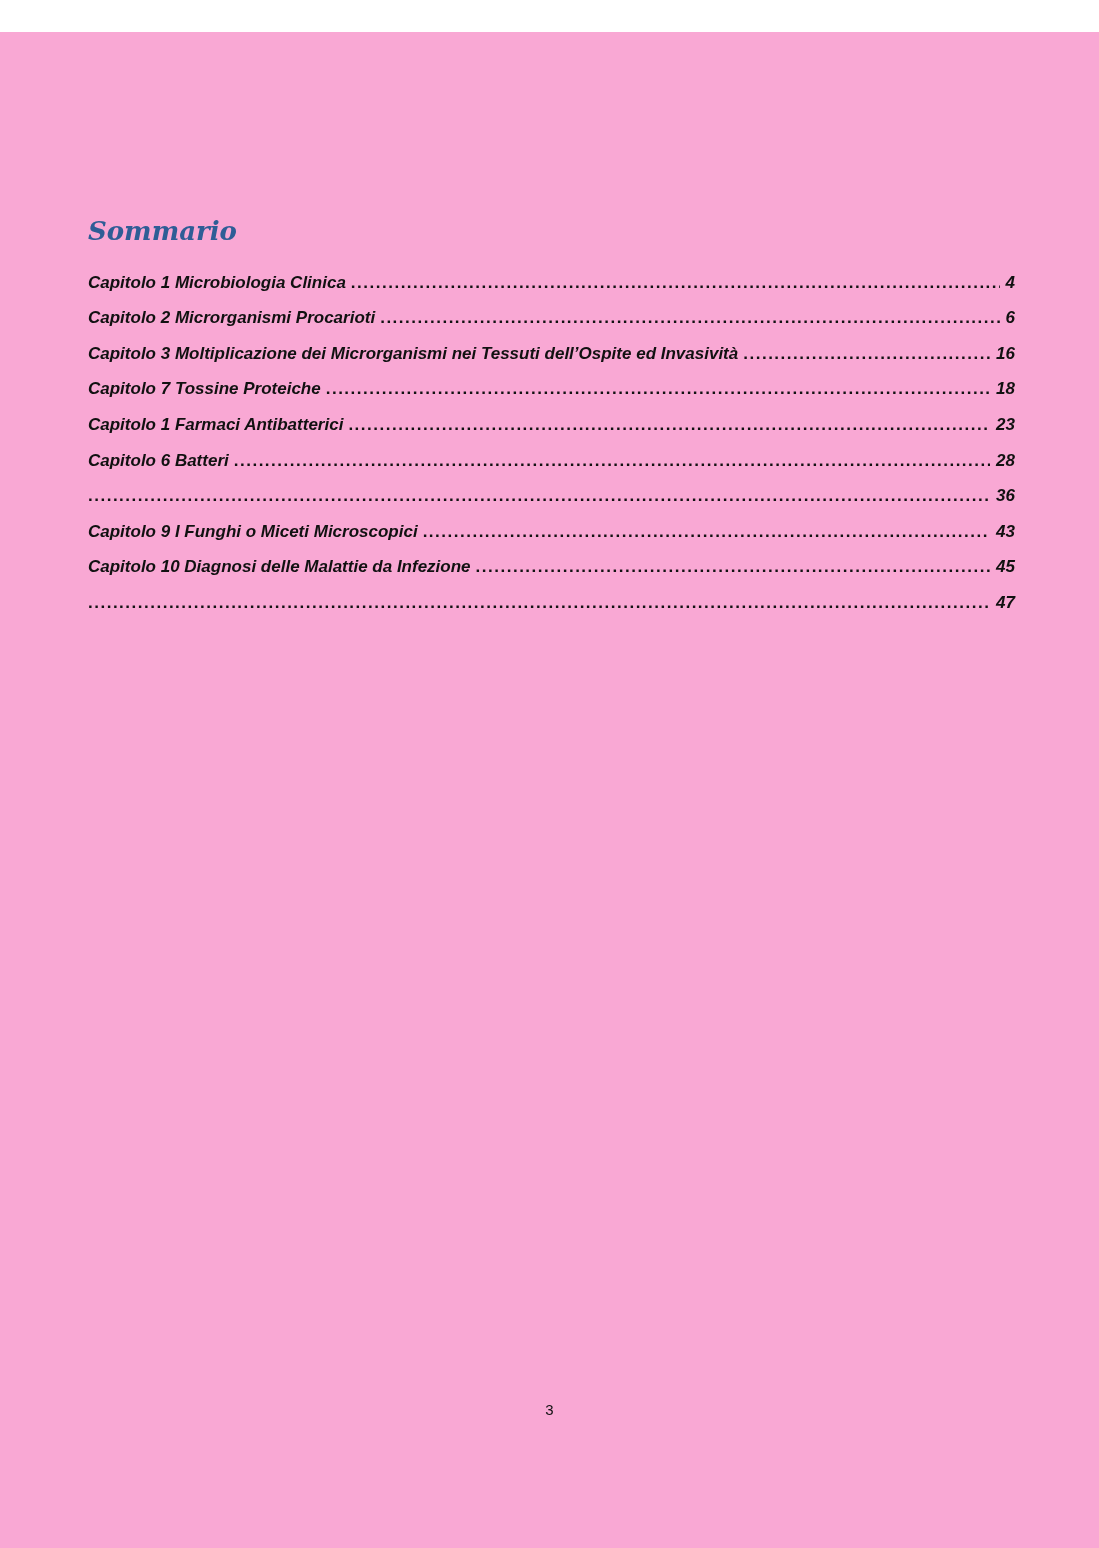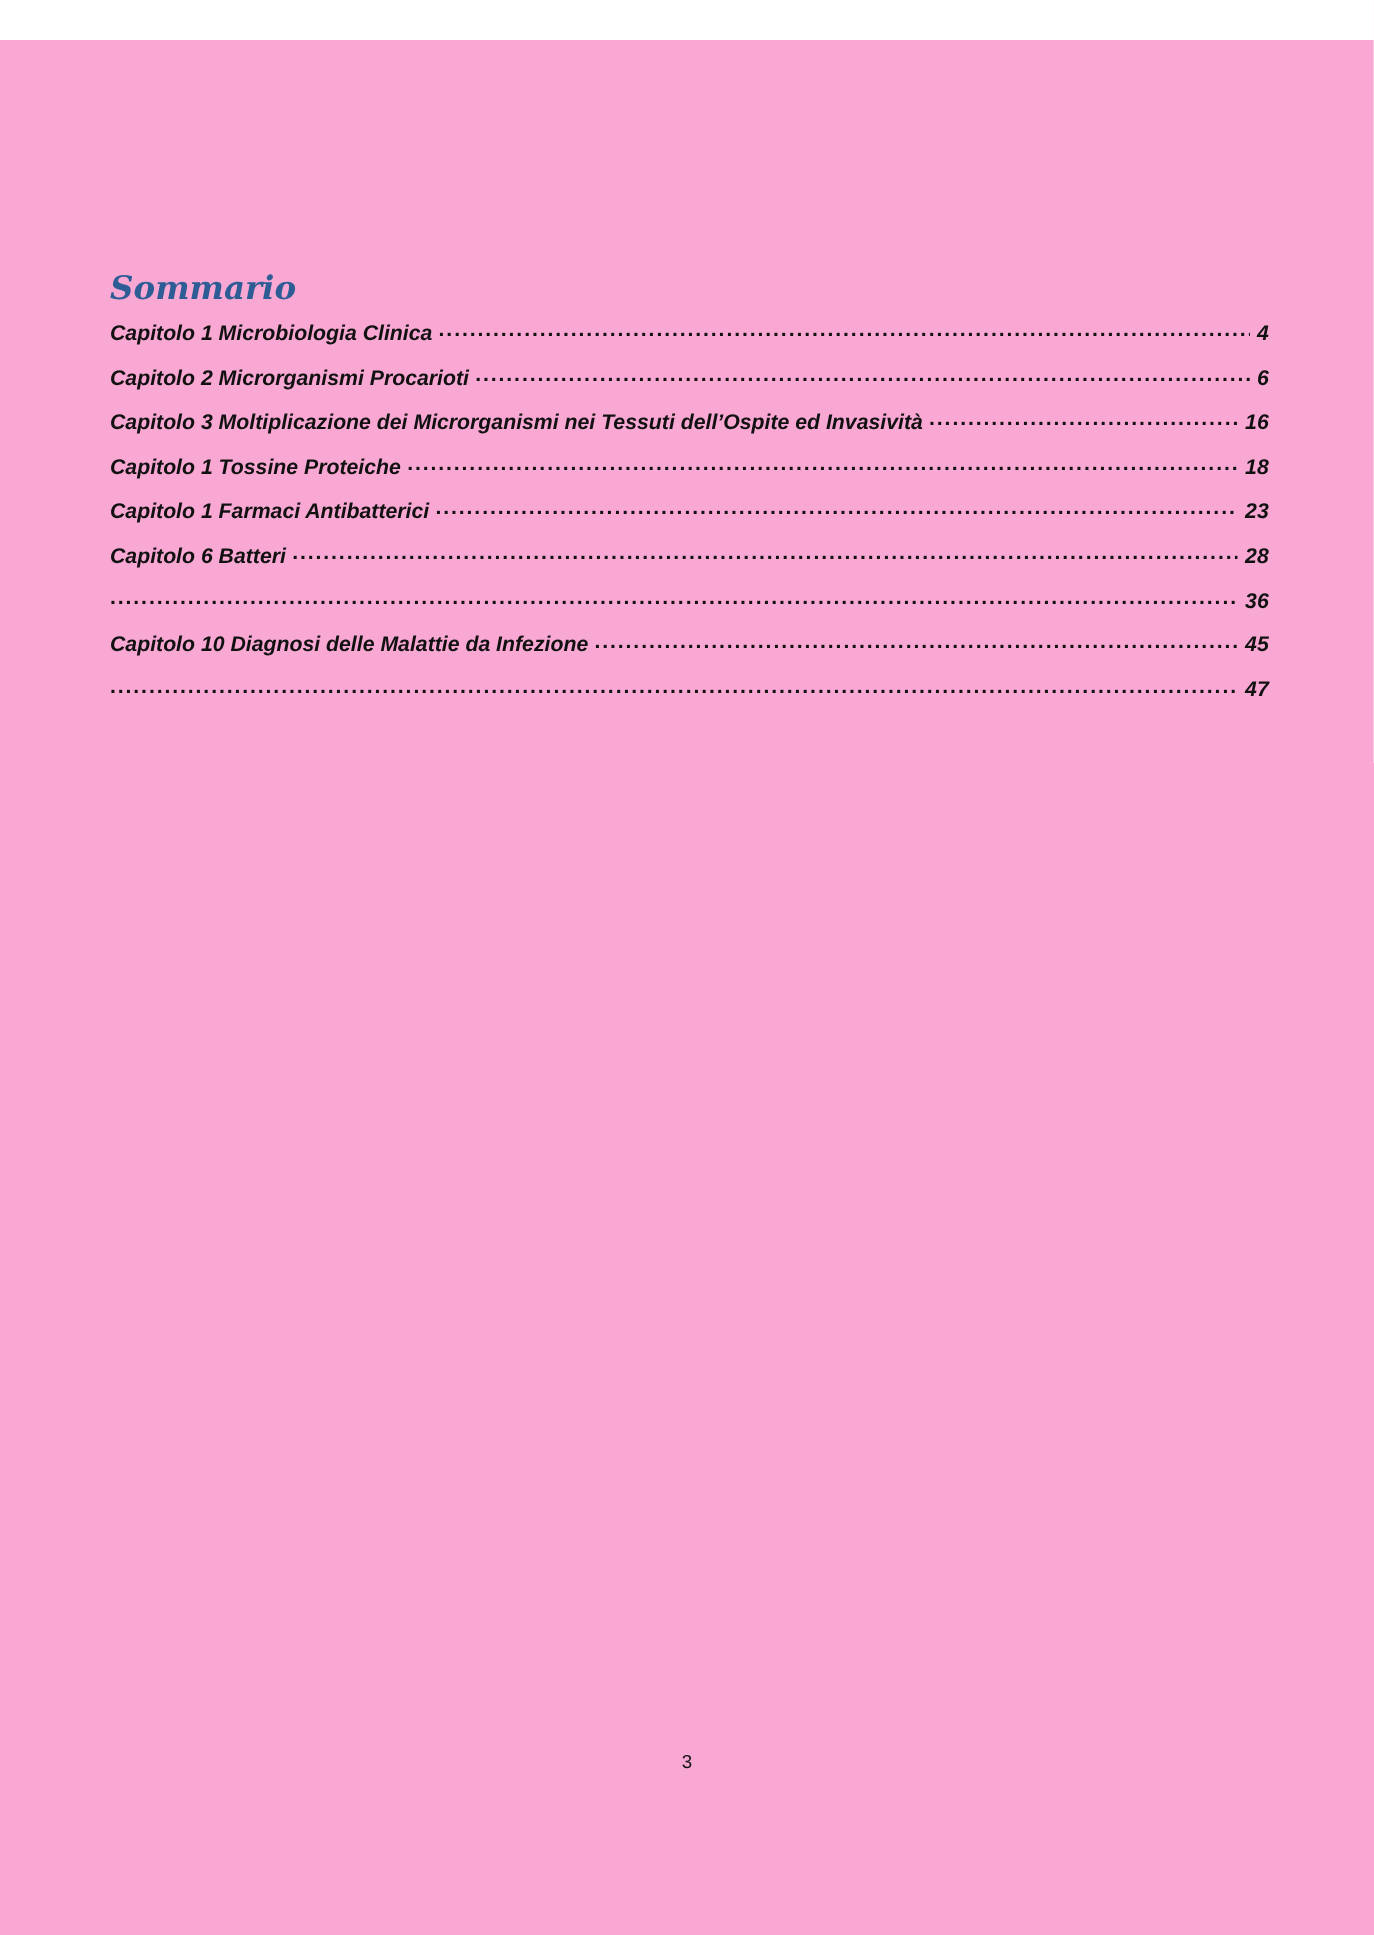--- a/index.html
+++ b/index.html
@@ -29,21 +29,21 @@
     font-size: 26px;
     line-height: 32px;
     color: #2E5D96;
     margin: 0 0 10px 0;
   }
   .toc {
     width: 100%;
   }
   .toc-row {
     display: flex;
-    align-items: flex-start;
+    align-items: flex-end;
     height: 35.6px;
     font-size: 17px;
     font-weight: bold;
     font-style: italic;
     color: #111111;
     white-space: nowrap;
   }
   .toc-label {
     flex: 0 0 auto;
     padding-right: 5px;
@@ -103,21 +103,21 @@
           <span class="toc-page">6</span>
         </div>
 
         <div class="toc-row">
           <span class="toc-label">Capitolo 3 Moltiplicazione dei Microrganismi nei Tessuti dell’Ospite ed Invasività</span>
           <span class="toc-leader"></span>
           <span class="toc-page">16</span>
         </div>
 
         <div class="toc-row">
-          <span class="toc-label">Capitolo 1 Tossine Proteiche</span>
+          <span class="toc-label">Capitolo 7 Tossine Proteiche</span>
           <span class="toc-leader"></span>
           <span class="toc-page">18</span>
         </div>
 
         <div class="toc-row">
           <span class="toc-label">Capitolo 1 Farmaci Antibatterici</span>
           <span class="toc-leader"></span>
           <span class="toc-page">23</span>
         </div>
 
@@ -126,20 +126,25 @@
           <span class="toc-leader"></span>
           <span class="toc-page">28</span>
         </div>
 
 
         <div class="toc-row">
           <span class="toc-leader"></span>
           <span class="toc-page">36</span>
         </div>
 
+        <div class="toc-row">
+          <span class="toc-label">Capitolo 9 I Funghi o Miceti Microscopici</span>
+          <span class="toc-leader"></span>
+          <span class="toc-page">43</span>
+        </div>
 
         <div class="toc-row">
           <span class="toc-label">Capitolo 10 Diagnosi delle Malattie da Infezione</span>
           <span class="toc-leader"></span>
           <span class="toc-page">45</span>
         </div>
 
         <div class="toc-row">
           <span class="toc-leader"></span>
           <span class="toc-page">47</span>

